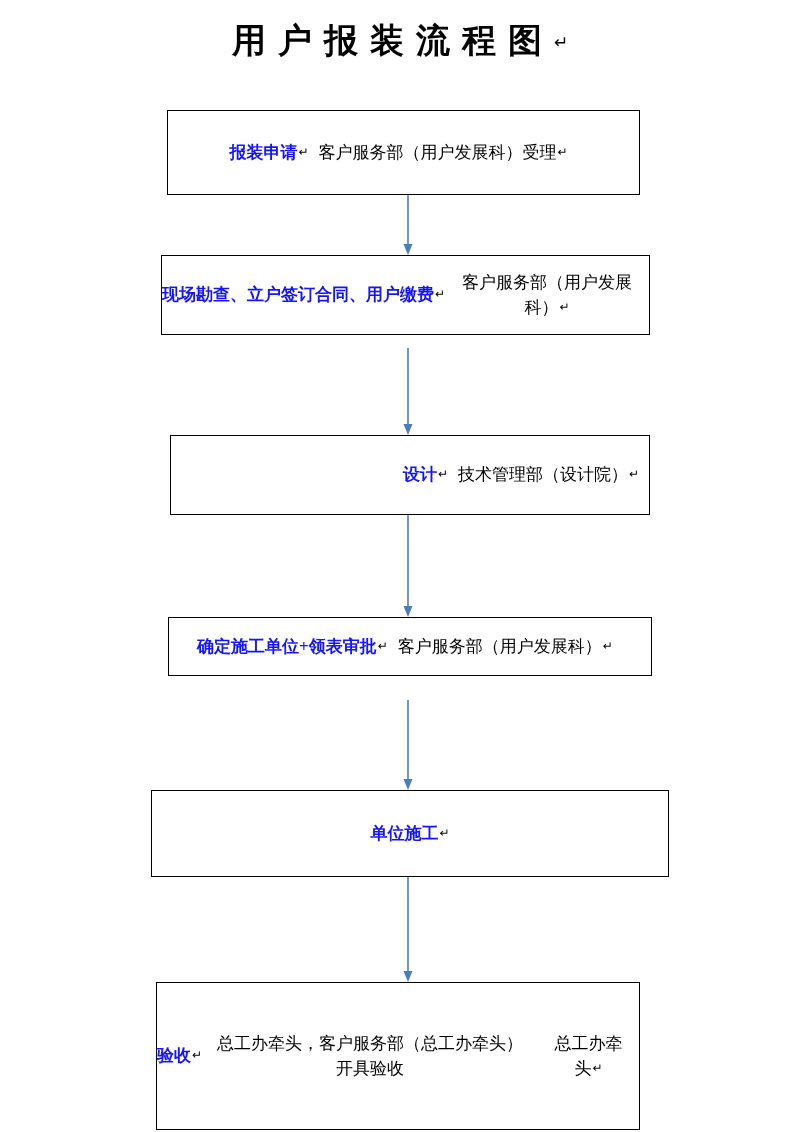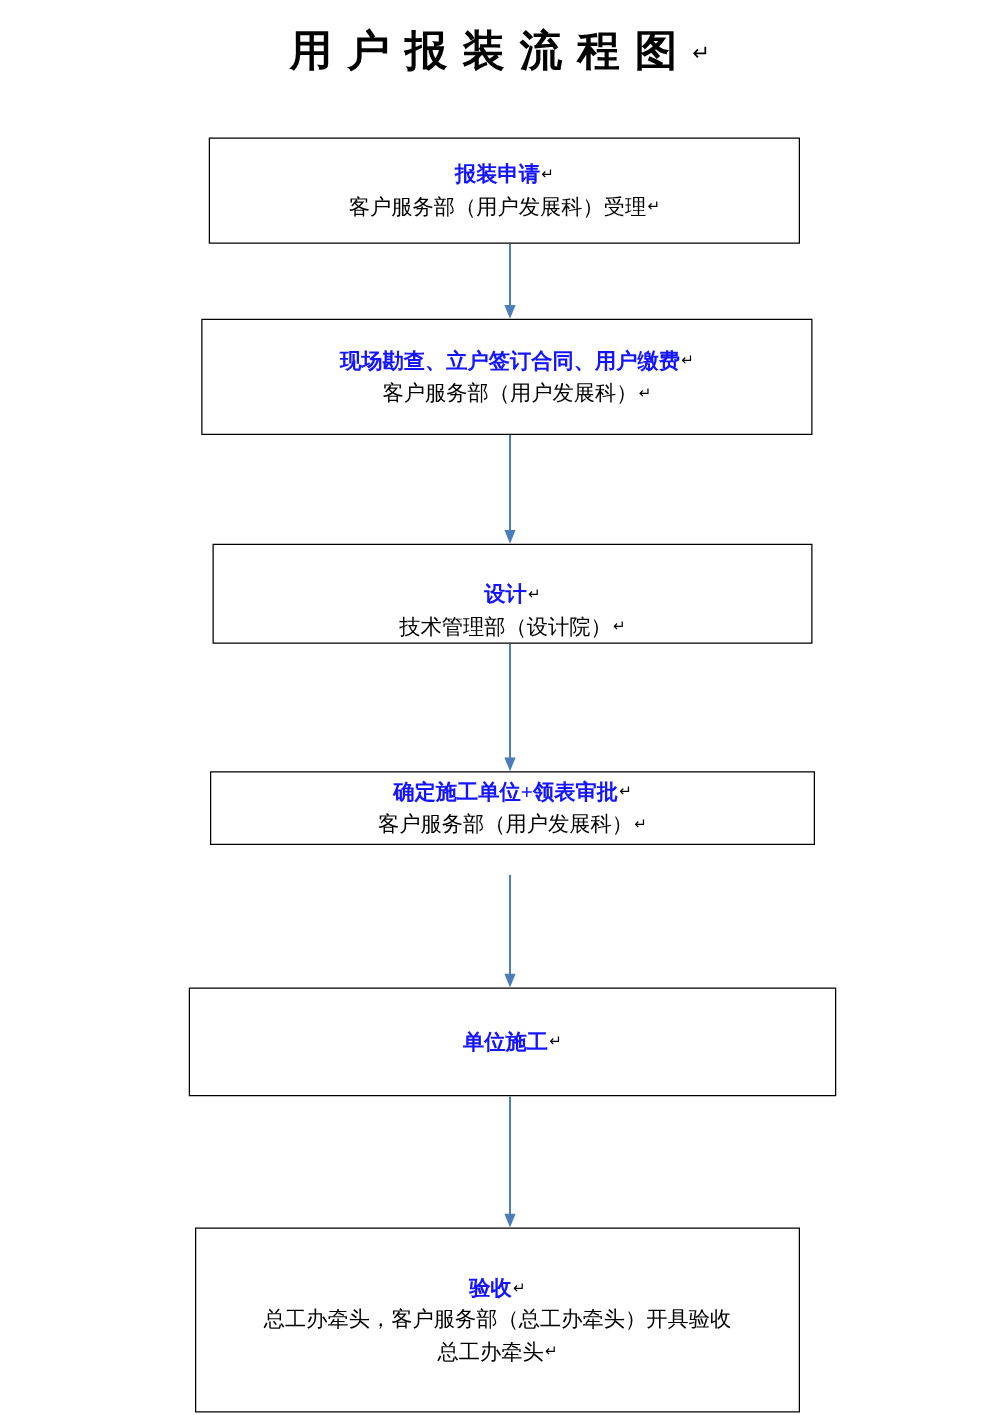--- a/index.html
+++ b/index.html
@@ -42,21 +42,21 @@
     vertical-align: 4px;
     color: #000000;
   }
 
   .node {
     position: absolute;
     box-sizing: border-box;
     border: 1px solid #000000;
     background: #ffffff;
     display: flex;
-    flex-direction: column;
+    flex-direction: row;
     align-items: center;
     justify-content: center;
     text-align: center;
     font-family: "Liberation Serif", serif;
   }
 
   .node-heading {
     color: #1414ff;
     font-weight: bold;
     font-size: 17px;
@@ -105,21 +105,21 @@
     </div>
   </div>
 
   <div class="arrow" style="left:401px; top:195px; height:60px;">
     <svg width="14" height="60" viewBox="0 0 14 60">
       <line x1="7" y1="0" x2="7" y2="51" stroke="#4a7ebb" stroke-width="1.6"></line>
       <polygon points="7,60 2.5,49 11.5,49" fill="#4a7ebb"></polygon>
     </svg>
   </div>
 
-  <div class="node" style="left:161px; top:255px; width:489px; height:93px;padding-left:16px;">
+  <div class="node" style="left:161px; top:255px; width:489px; height:80px;">
     <div class="node-heading">
       <span>现场勘查、立户签订合同、用户缴费</span><span class="pilcrow-small">↵</span>
     </div>
     <div class="node-sub">
       <span>客户服务部（用户发展科）</span><span class="pilcrow-small">↵</span>
     </div>
   </div>
 
   <div class="arrow" style="left:401px; top:348px; height:87px;">
     <svg width="14" height="87" viewBox="0 0 14 87">

